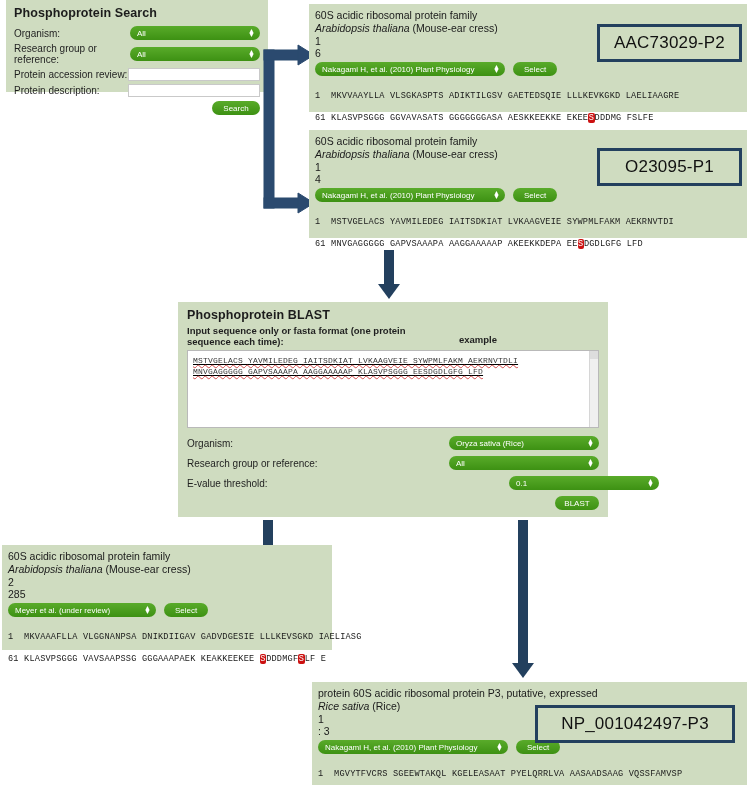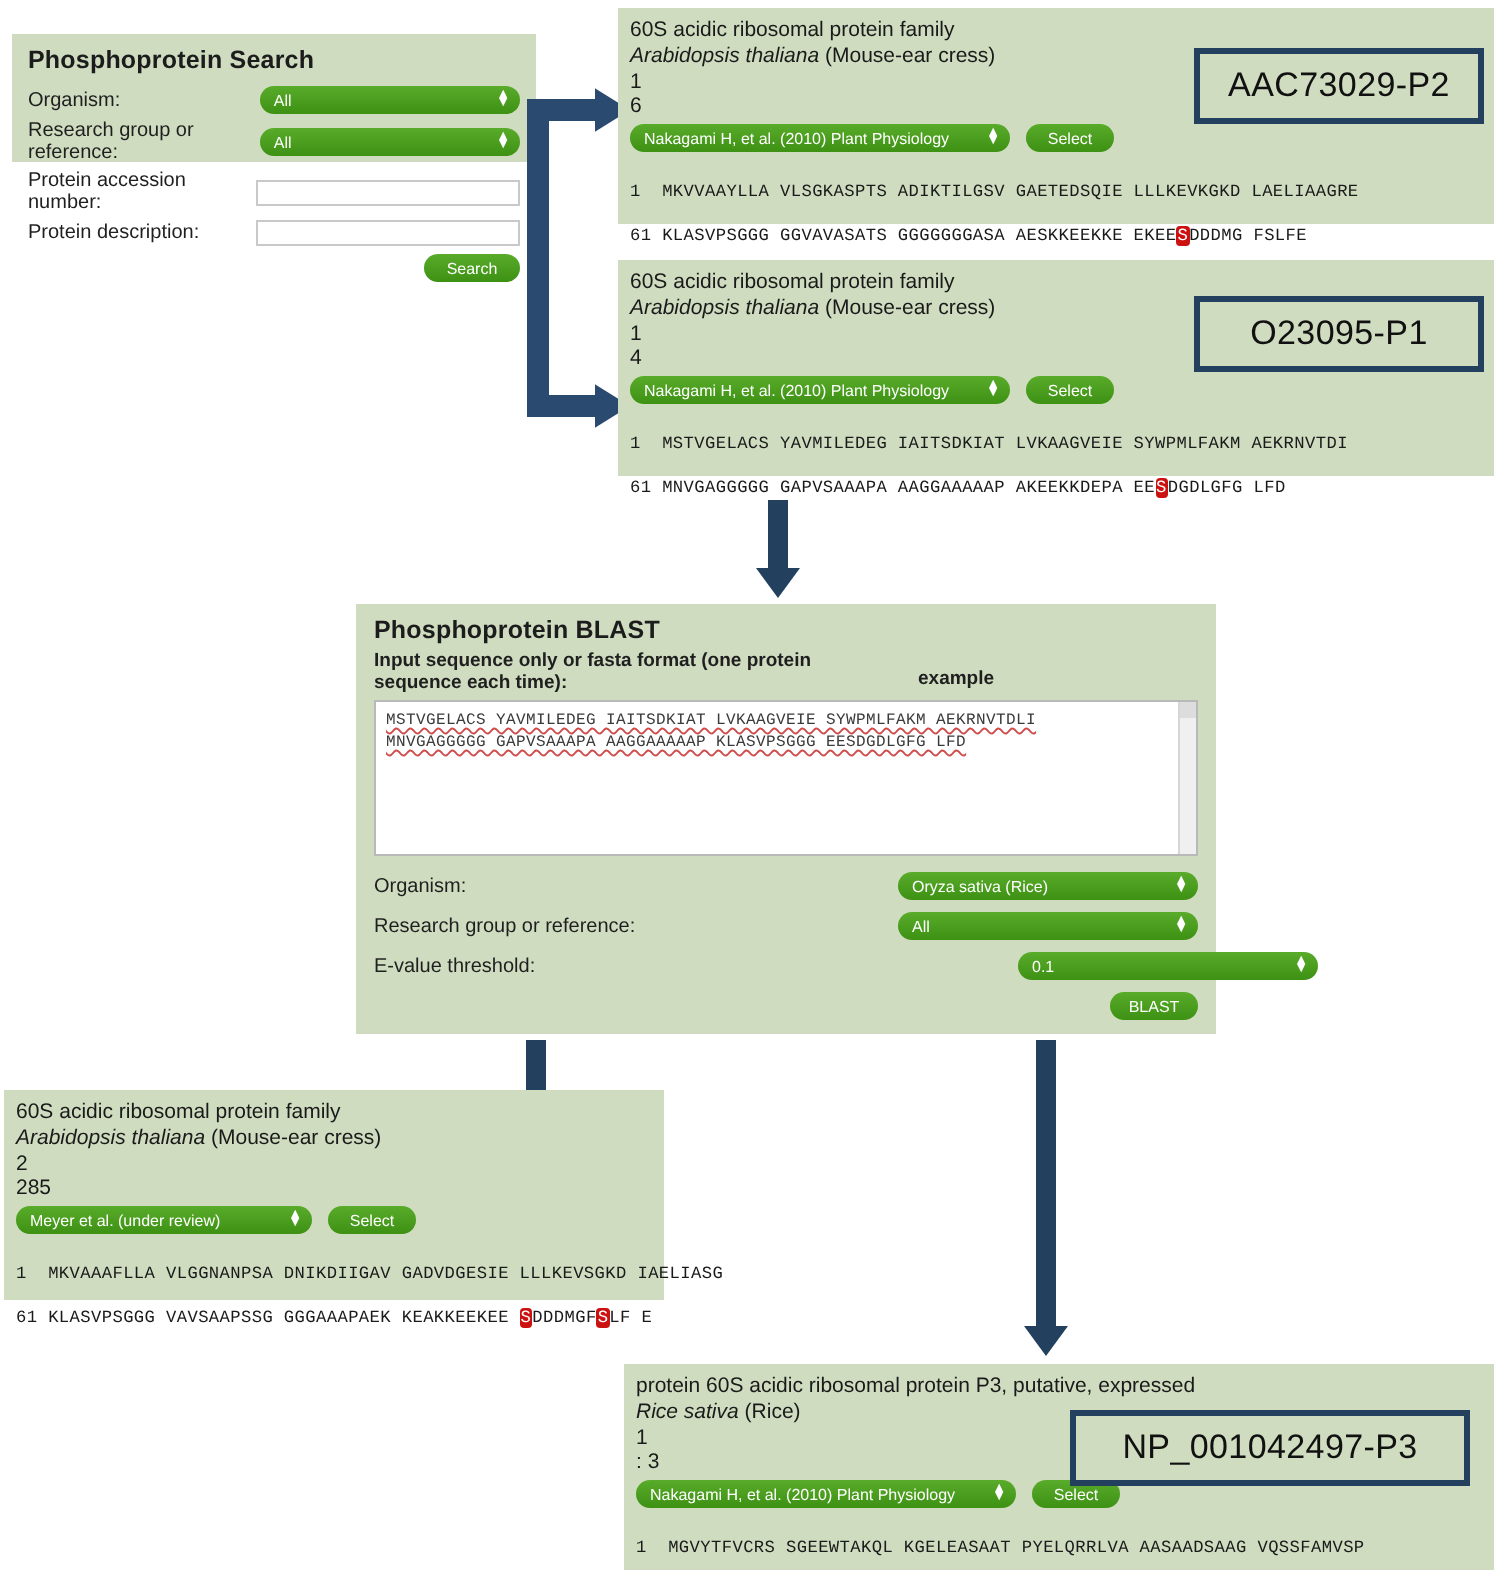--- a/index.html
+++ b/index.html
@@ -41,37 +41,37 @@
            font-size:17px;color:#111;letter-spacing:.2px;box-sizing:border-box;}
   .callout.onwhite{background:#ffffff;}
 
   
   .arrow{position:absolute;}
   .arrow svg{display:block;}
 
   
   .blast-help{font-size:9.5px;color:#1f1f1f;line-height:11px;}
   .example{font-size:9.5px;color:#1f1f1f;}
-  .ta{position:absolute;background:#fff;border:1px solid #b9b9b9;box-sizing:border-box;}
+  .ta{position:absolute;background:#fff;border:1px solid #b9b9b9;box-sizing:border-box;text-decoration:underline;}
   .ta-line{font-family:"Liberation Mono",monospace;font-size:8px;line-height:11px;
            color:#3a3a3a;white-space:pre;letter-spacing:.2px;}
   .ta-line span{ text-decoration: underline;
         text-decoration-color:#d14b4b;
         text-decoration-style: wavy;
         text-decoration-thickness:1px;}
   .ta-scroll{position:absolute;right:0;top:0;width:8px;height:100%;background:#f0f0f0;border-left:1px solid #d6d6d6;}
   .ta-scroll i{position:absolute;top:0;left:0;width:8px;height:8px;background:#ddd;display:block;}
   .frow{display:flex;align-items:center;justify-content:space-between;}
 </style>
 </head>
 <body>
 
 <div class="stage">
 
-  <div class="panel search" style="left:6px;top:17px;width:262px;height:64px;padding:6px 8px 0 8px;">
+  <div class="panel search" style="left:6px;top:0;width:262px;height:92px;padding:6px 8px 0 8px;">
     <div class="ptitle">Phosphoprotein Search</div>
 
     <div class="prow" style="margin-top:6px;">
       <div class="plabel" style="width:118px;">Organism:</div>
       <div class="sel" style="width:132px;">
         <span>All</span>
         <span class="arrows">
             <span>▲</span>
             <span>▼</span>
           </span>
@@ -83,21 +83,21 @@
       <div class="sel" style="width:132px;">
         <span>All</span>
         <span class="arrows">
             <span>▲</span>
             <span>▼</span>
           </span>
       </div>
     </div>
 
     <div class="prow">
-      <div class="plabel" style="width:118px;">Protein accession number:</div>
+      <div class="plabel" style="width:118px;">Protein accession review:</div>
       <input class="txtinput" style="width: 132px; height: 13px;" value="">
     </div>
 
     <div class="prow">
       <div class="plabel" style="width:118px;">Protein description:</div>
       <input class="txtinput" style="width: 132px; height: 13px;" value="">
     </div>
 
     <div style="display:flex;justify-content:flex-end;margin-top:4px;">
       <div class="btn" style="width:48px;text-align:right;">Search</div>

